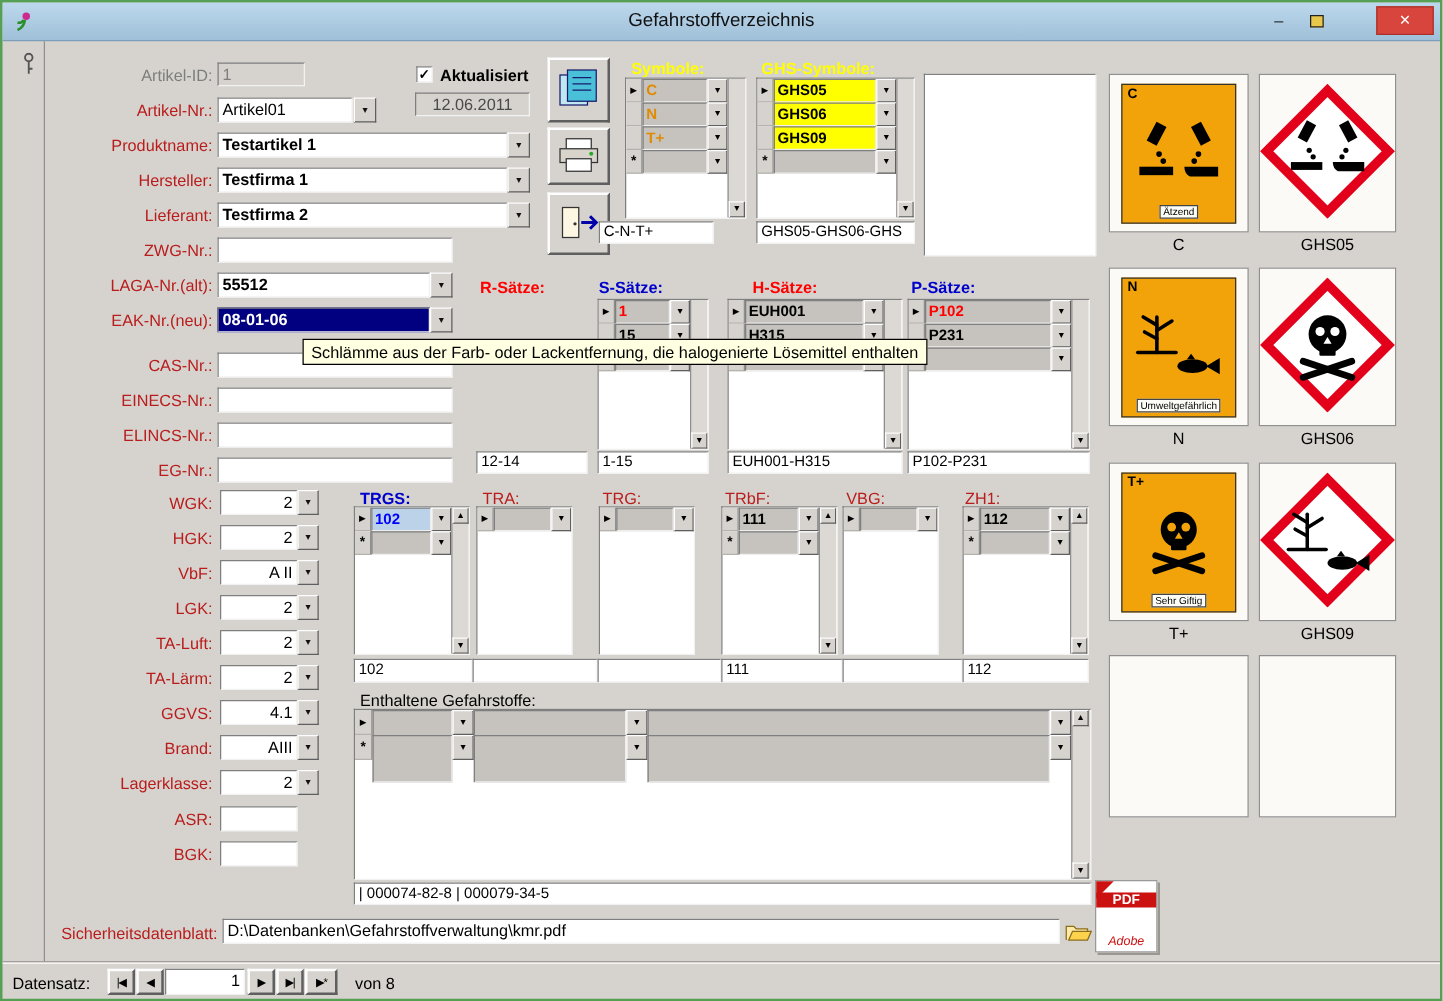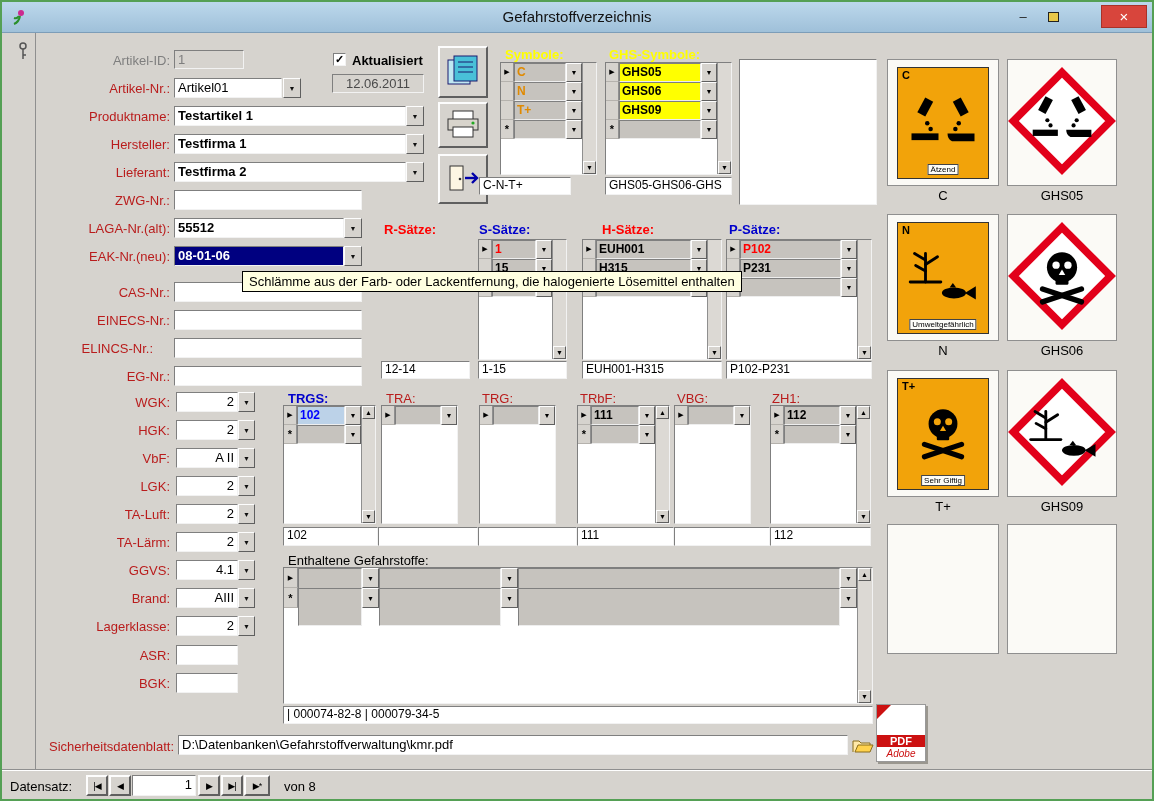--- a/index.html
+++ b/index.html
@@ -113,21 +113,21 @@
   <div class="flabel abs" style="left:28px;top:247px;width:140px">EAK-Nr.(neu):</div>
   <div class="tb bold sel abs" style="left:172px;top:244px;width:170px;height:20px">08-01-06</div>
   <div class="dd abs" style="left:342px;top:244px;width:18px;height:20px">▼</div>
 
   <div class="flabel abs" style="left:28px;top:283px;width:140px">CAS-Nr.:</div>
   <div class="tb abs" style="left:172px;top:280px;width:188px;height:20px"></div>
 
   <div class="flabel abs" style="left:28px;top:311px;width:140px">EINECS-Nr.:</div>
   <div class="tb abs" style="left:172px;top:308px;width:188px;height:20px"></div>
 
-  <div class="flabel abs" style="left:11px;top:339px;width:140px">ELINCS-Nr.:</div>
+  <div class="flabel abs" style="left:28px;top:339px;width:140px">ELINCS-Nr.:</div>
   <div class="tb abs" style="left:172px;top:336px;width:188px;height:20px"></div>
 
   <div class="flabel abs" style="left:28px;top:367px;width:140px">EG-Nr.:</div>
   <div class="tb abs" style="left:172px;top:364px;width:188px;height:20px"></div>
 
   <div class="flabel abs" style="left:28px;top:393px;width:140px">WGK:</div>
   <div class="tb ralign abs" style="left:174px;top:390px;width:62px;height:20px">2</div>
   <div class="dd abs" style="left:236px;top:390px;width:17px;height:20px">▼</div>
 
   <div class="flabel abs" style="left:28px;top:421px;width:140px">HGK:</div>
@@ -468,21 +468,21 @@
   <div class="flabel abs" style="left:20px;top:737px;width:152px">Sicherheitsdatenblatt:</div>
   <div class="tb abs" style="left:176px;top:733px;width:670px;height:20px">D:\Datenbanken\Gefahrstoffverwaltung\kmr.pdf</div>
   <span class="abs" style="left:850px;top:736px">
     <svg width="22" height="16" viewBox="0 0 22 16">
         <path d="M1 14 V3 h6 l2 2 h9 v2" fill="#ffe9a8" stroke="#8a6d1a"></path>
         <path d="M3 14 l3 -7 h15 l-3 7 z" fill="#ffd24d" stroke="#8a6d1a"></path>
       </svg>
   </span>
   <div class="abs" style="left:874px;top:702px;width:50px;height:58px;background:#fff;border:1px solid #999;box-shadow:2px 2px 0 #9a978f">
     <div style="position:absolute;left:0;top:0;width:0;height:0;border-top:14px solid #cc1111;border-right:14px solid transparent"></div>
-    <div style="margin-top:30px;background:#cc1111;color:#fff;font-weight:bold;font-size:11px;text-align:center">PDF</div>
+    <div style="margin-top:9px;background:#cc1111;color:#fff;font-weight:bold;font-size:11px;text-align:center">PDF</div>
     <div style="position:absolute;bottom:2px;left:0;right:0;text-align:center;color:#cc1111;font-style:italic;font-size:10px">Adobe</div>
   </div>
 
   <div class="abs sepline" style="left:0;top:767px;width:1154px;height:1px"></div>
   <div class="abs" style="left:0;top:768px;width:1154px;height:1px;background:#fff"></div>
   <div class="abs" style="left:8px;top:777px">Datensatz:</div>
   <div class="btn abs navbtn" style="left:84px;top:773px">|◀</div>
   <div class="btn abs navbtn" style="left:107px;top:773px">◀</div>
   <div class="tb ralign abs" style="left:130px;top:773px;width:64px;height:21px">1</div>
   <div class="btn abs navbtn" style="left:196px;top:773px">▶</div>

